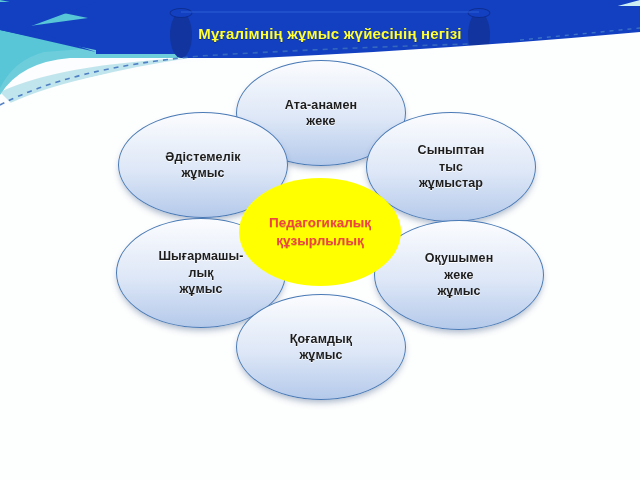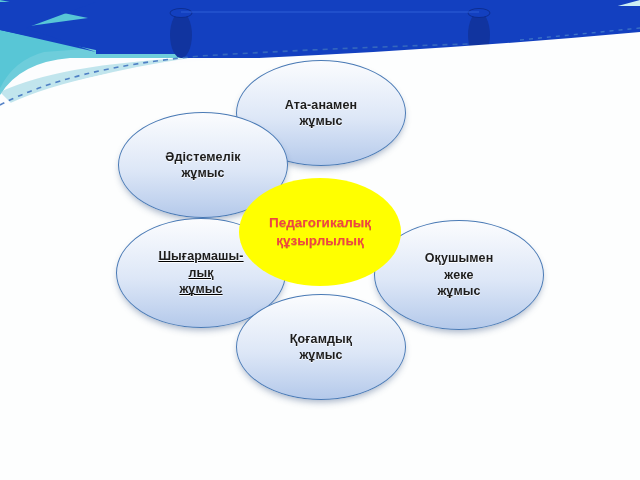--- a/index.html
+++ b/index.html
@@ -75,21 +75,21 @@
     line-height: 1.32;
     letter-spacing: .1px;
     text-shadow: 0 1px 0 rgba(255,255,255,.85);
     white-space: pre-line;
     padding: 0 6px;
   }
 
   #petal-top     { left: 236px; top: 60px;  width: 168px; height: 104px; }
   #petal-upleft  { left: 118px; top: 112px; width: 168px; height: 104px; }
   #petal-upright { left: 366px; top: 112px; width: 168px; height: 108px; }
-  #petal-lowleft { left: 116px; top: 218px; width: 168px; height: 108px; text-decoration: underline; }
+  #petal-lowleft { left: 116px; top: 218px; width: 168px; height: 108px; }
   #petal-lowright{ left: 374px; top: 220px; width: 168px; height: 108px; }
   #petal-bottom  { left: 236px; top: 294px; width: 168px; height: 104px; }
 
   
   #center-hub {
     position: absolute;
     left: 239px;
     top: 178px;
     width: 162px;
     height: 108px;
@@ -149,31 +149,39 @@
     <ellipse cx="479" cy="35" rx="11" ry="23" fill="#11349f"></ellipse>
     <ellipse cx="479" cy="13" rx="11" ry="4.5" fill="#1340c0" stroke="#0b2a86" stroke-width="0.8"></ellipse>
     <path d="M181,12 L479,12" stroke="#2f5fd6" stroke-width="1.2" fill="none"></path>
 
     <path d="M0,105 Q70,68 200,56 Q330,48 470,44" fill="none" stroke="#3b6fbd" stroke-width="1.6" stroke-dasharray="5 5" opacity=".85"></path>
     <path d="M520,40 Q580,34 640,28" fill="none" stroke="#4b86c9" stroke-width="1.4" stroke-dasharray="4 5" opacity=".7"></path>
 
     <path d="M0,108 Q70,72 210,60 Q420,52 640,32 L640,480 L0,480 Z" fill="#fdfefe"></path>
   </svg>
 
+  <div id="banner-title">
+    <span>Мұғалімнің жұмыс жүйесінің негізі</span>
+  </div>
 
   <div class="petal" id="petal-top">
     <div class="label">Ата-анамен
-жұмыс</div>
+жеке</div>
   </div>
 
   <div class="petal" id="petal-upleft">
     <div class="label">Әдістемелік
 жұмыс</div>
   </div>
 
+  <div class="petal" id="petal-upright">
+    <div class="label">Сыныптан
+тыс
+жұмыстар</div>
+  </div>
 
   <div class="petal" id="petal-lowleft">
     <div class="label">Шығармашы-
 лық
 жұмыс</div>
   </div>
 
   <div class="petal" id="petal-lowright">
     <div class="label">Оқушымен
 жеке

